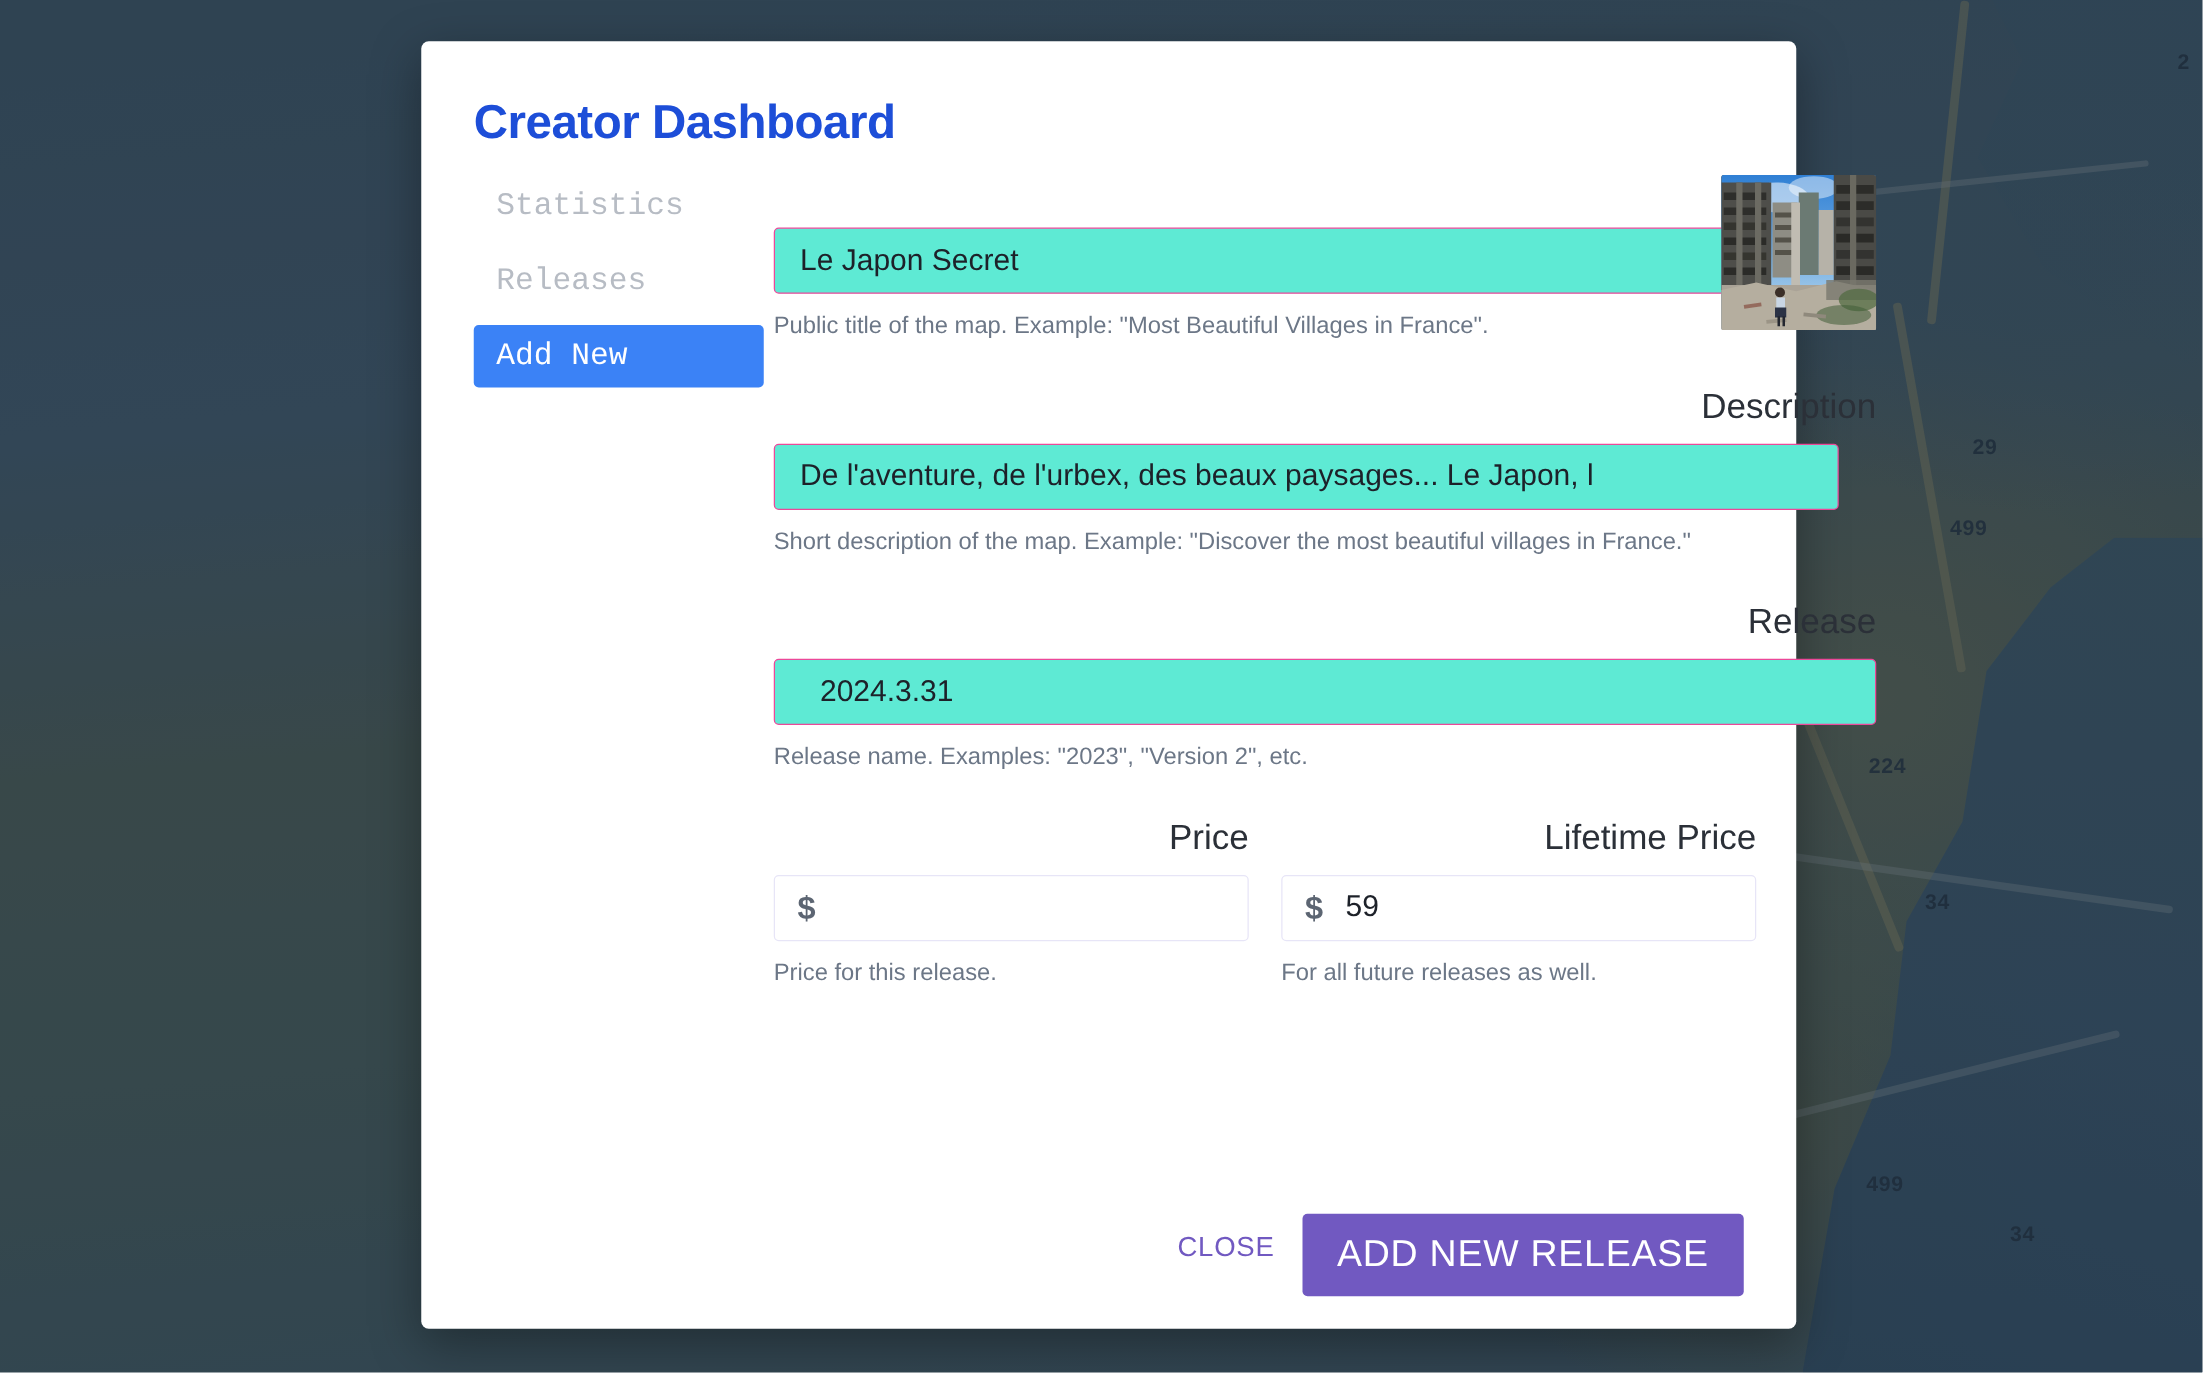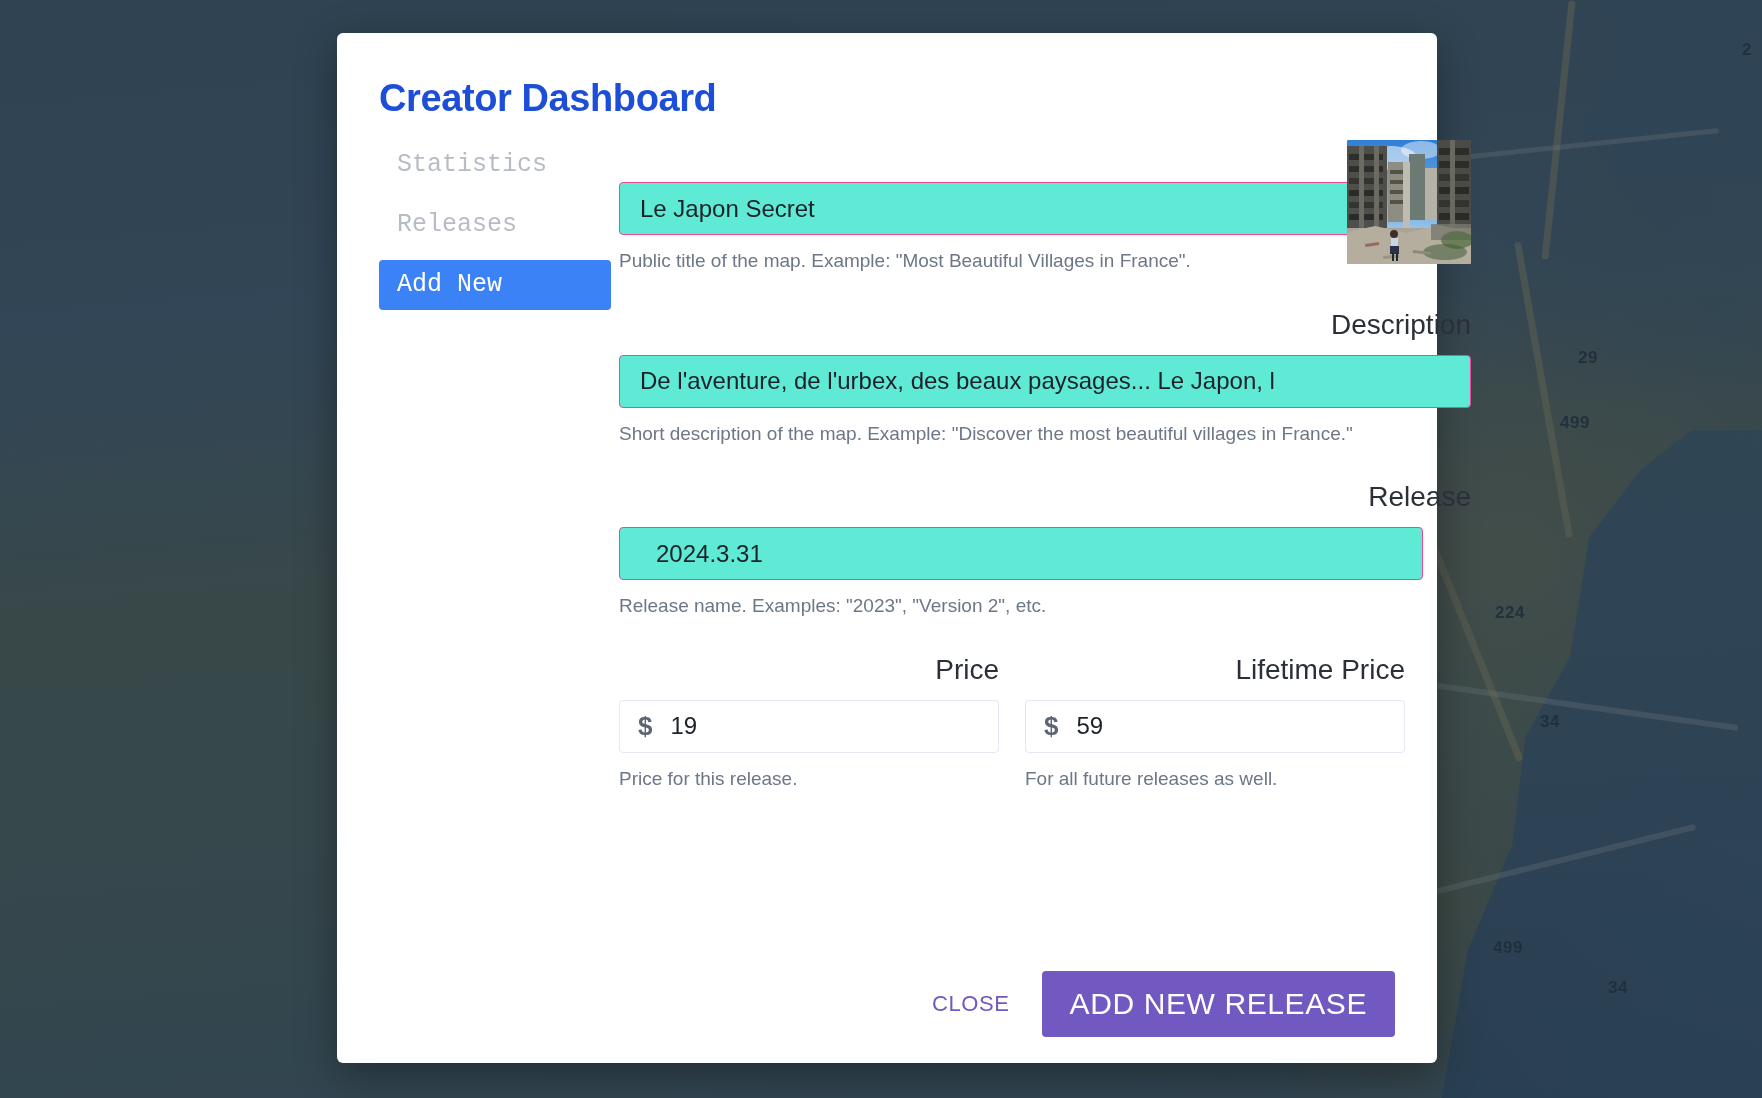--- a/index.html
+++ b/index.html
@@ -191,22 +191,21 @@
     font-family: "Liberation Sans", sans-serif;
     background: transparent;
   }
 
   
   .modal-footer {
     position: absolute;
     right: 42px;
     bottom: 26px;
     display: flex;
-    align-items: center;
-    gap: 10px;
+    align-items: flex-start;
   }
   .btn-text {
     background: none;
     border: none;
     color: #7159c1;
     font-size: 22px;
     letter-spacing: .6px;
     padding: 14px 22px;
     cursor: pointer;
     font-family: "Liberation Sans", sans-serif;
@@ -340,30 +339,29 @@
         <input class="text-input" type="text" value="Le Japon Secret" style="">
         <p class="helper">Public title of the map. Example: "Most Beautiful Villages in France".</p>
 
         
         <div class="field-label spaced">Description</div>
         <input class="text-input" type="text" style="width: 852px;" value="De l'aventure, de l'urbex, des beaux paysages... Le Japon, l">
         <p class="helper wide">Short description of the map. Example: "Discover the most beautiful villages in France."</p>
 
         
         <div class="field-label spaced">Release</div>
-        <input class="text-input" type="text" style="width: 804px; padding-left: 36px;" value="2024.3.31">
+        <input class="text-input" type="text" style="width: 882px; padding-left: 36px;" value="2024.3.31">
         <p class="helper">Release name. Examples: "2023", "Version 2", etc.</p>
 
         
         <div class="price-row">
           <div class="price-col">
             <div class="field-label">Price</div>
             <div class="price-input-wrap">
               <span class="dollar-icon">$</span>
-              <input class="price-value" type="text" value="19" style="">
             </div>
             <p class="helper">Price for this release.</p>
           </div>
 
           <div class="price-col">
             <div class="field-label">Lifetime Price</div>
             <div class="price-input-wrap">
               <span class="dollar-icon">$</span>
               <input class="price-value" type="text" value="59" style="">
             </div>

